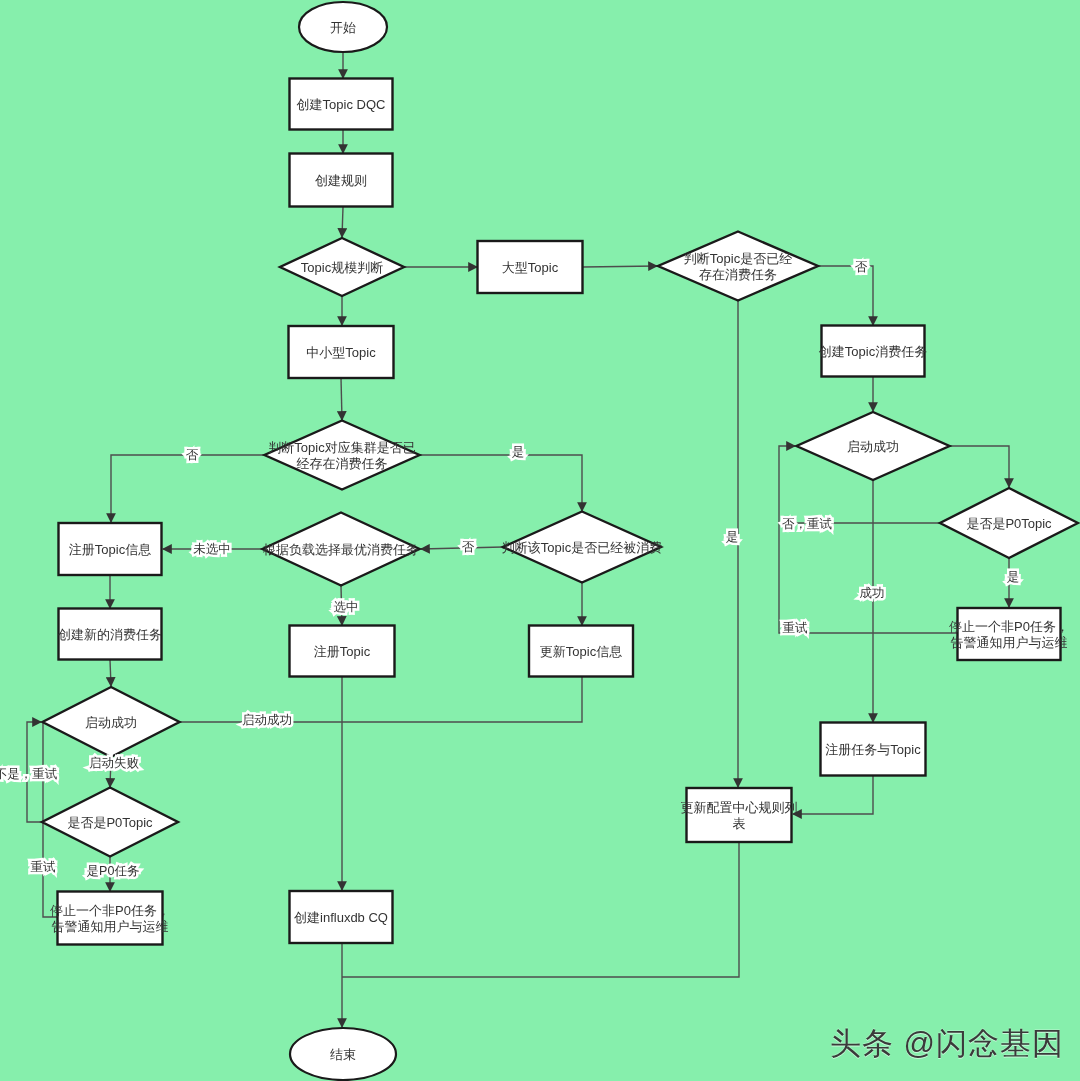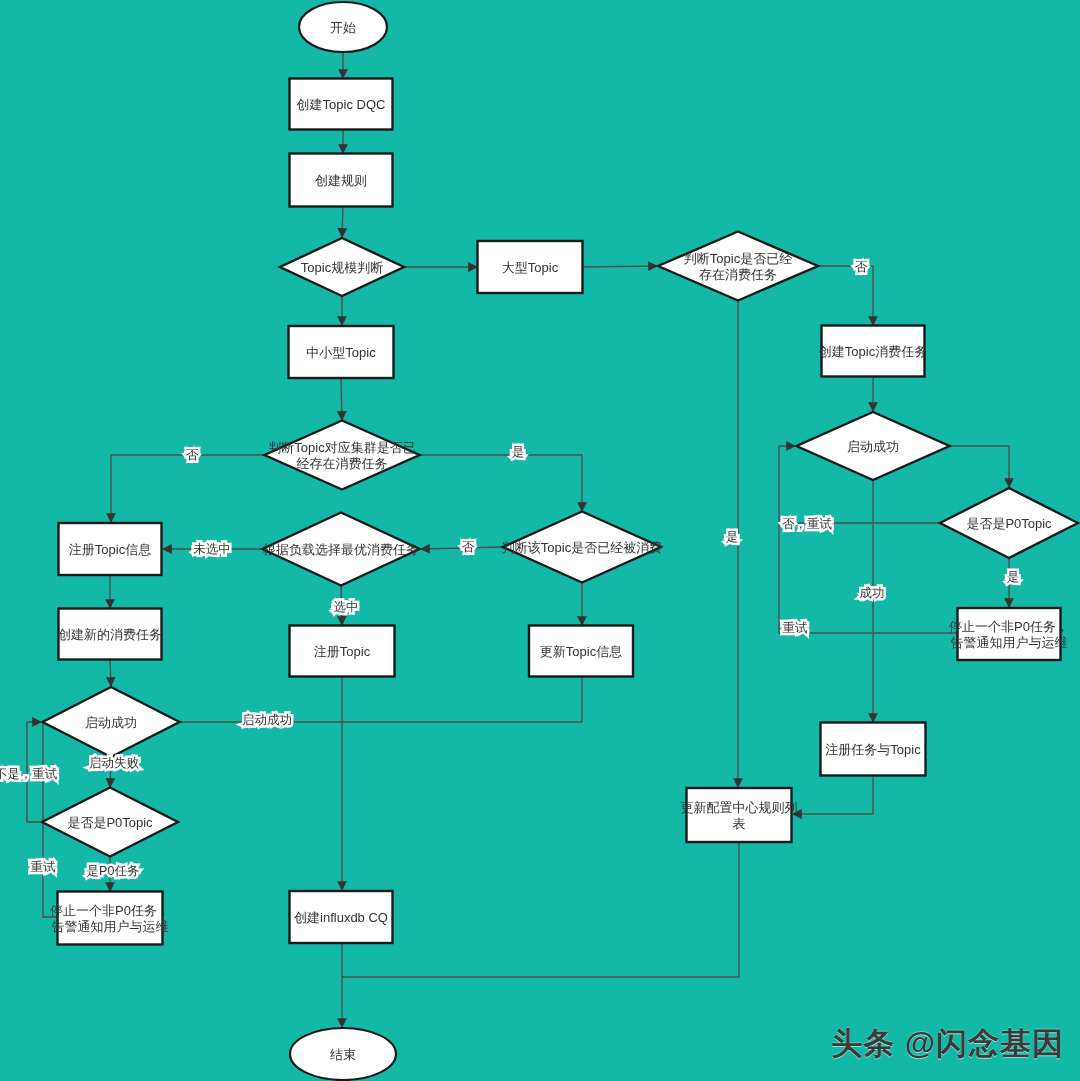--- a/index.html
+++ b/index.html
@@ -5,40 +5,40 @@
   html, body {
     margin: 0;
     padding: 0;
     background: #ffffff;
     font-family: "Liberation Sans", "DejaVu Sans", sans-serif;
   }
   .canvas {
     position: relative;
     width: 1080px;
     height: 1081px;
-    background: #14b8a6;
+    background: #86efac;
     overflow: hidden;
   }
   svg.flow {
     position: absolute;
     left: 0;
     top: 0;
     width: 1080px;
     height: 1081px;
     display: block;
   }
   svg.flow text {
     font-family: "Liberation Sans", "DejaVu Sans", sans-serif;
   }
   .watermark {
     position: absolute;
     right: 16px;
     bottom: 16px;
     font-size: 31px;
-    font-weight: bold;
+    font-weight: normal;
     letter-spacing: 1px;
     color: #3a3a3a;
     text-shadow: 0 1px 0 rgba(255,255,255,0.55), 0 -1px 0 rgba(255,255,255,0.25);
     white-space: nowrap;
     user-select: none;
     margin-left: 40px;
   }
 </style>
 </head>
 <body>

